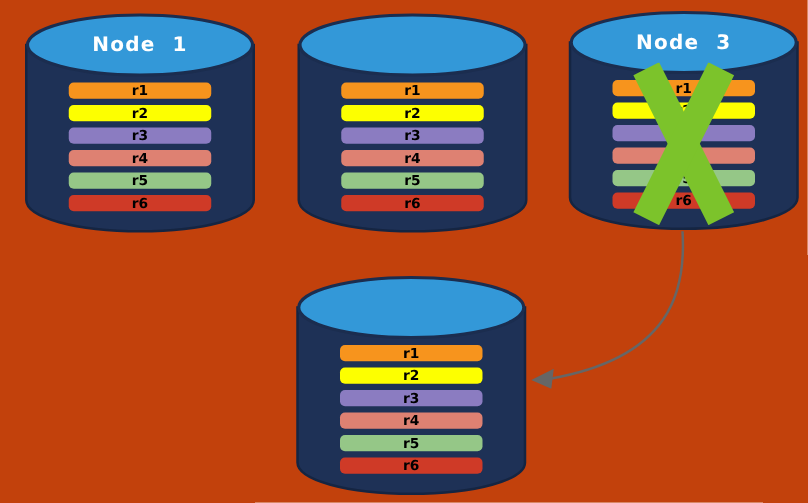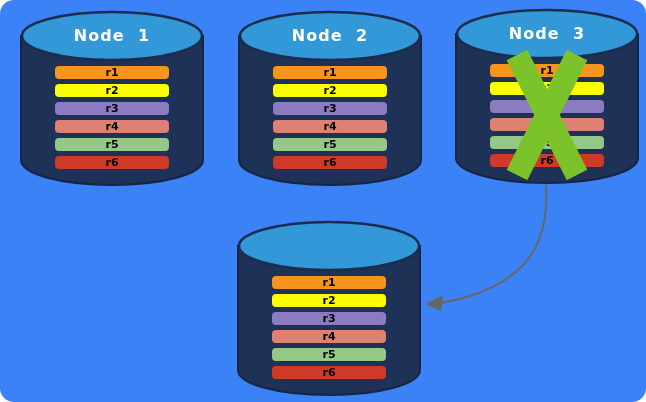--- a/index.html
+++ b/index.html
@@ -69,21 +69,21 @@
     left: 0; top: 0;
     width: 646px;
     height: 402px;
     z-index: 4;
     pointer-events: none;
   }
 </style>
 </head>
 <body>
 
-<div id="stage" style="background: #3b82f6; border-radius: 14px;">
+<div id="stage" style="background: #c2410c;">
 
   <div class="node" style="left:19px;top:8px">
     <svg class="cyl" viewBox="0 0 186 180">
       <path stroke-width="2" d="M2 28 L2 152 C2 166 42 177 93 177 C144 177 184 166 184 152 L184 28 Z" fill="#1E3156" stroke="#152542"></path>
       <ellipse cx="93" cy="28" rx="90" ry="24" stroke-width="2.5" fill="#3398D8" stroke="#1B2D4F"></ellipse>
     </svg>
     <div class="node-title" style="color: rgb(255, 255, 255);">Node 1</div>
     <div class="bars">
       <div class="bar" style="background-color: rgb(247, 148, 29); color: rgb(0, 0, 0);"><span>r1</span></div>
       <div class="bar" style="background-color: rgb(253, 255, 0); color: rgb(0, 0, 0);"><span>r2</span></div>
@@ -92,21 +92,20 @@
       <div class="bar" style="background-color: rgb(149, 199, 135); color: rgb(0, 0, 0);"><span>r5</span></div>
       <div class="bar" style="background-color: rgb(207, 58, 39); color: rgb(0, 0, 0);"><span>r6</span></div>
     </div>
   </div>
 
   <div class="node" style="left:237px;top:8px">
     <svg class="cyl" viewBox="0 0 186 180">
       <path stroke-width="2" d="M2 28 L2 152 C2 166 42 177 93 177 C144 177 184 166 184 152 L184 28 Z" fill="#1E3156" stroke="#152542"></path>
       <ellipse cx="93" cy="28" rx="90" ry="24" stroke-width="2.5" fill="#3398D8" stroke="#1B2D4F"></ellipse>
     </svg>
-    <div class="node-title" style="color: rgb(255, 255, 255);">Node 2</div>
     <div class="bars">
       <div class="bar" style="background-color: rgb(247, 148, 29); color: rgb(0, 0, 0);"><span>r1</span></div>
       <div class="bar" style="background-color: rgb(253, 255, 0); color: rgb(0, 0, 0);"><span>r2</span></div>
       <div class="bar" style="background-color: rgb(139, 124, 193); color: rgb(0, 0, 0);"><span>r3</span></div>
       <div class="bar" style="background-color: rgb(222, 129, 114); color: rgb(0, 0, 0);"><span>r4</span></div>
       <div class="bar" style="background-color: rgb(149, 199, 135); color: rgb(0, 0, 0);"><span>r5</span></div>
       <div class="bar" style="background-color: rgb(207, 58, 39); color: rgb(0, 0, 0);"><span>r6</span></div>
     </div>
   </div>
 

